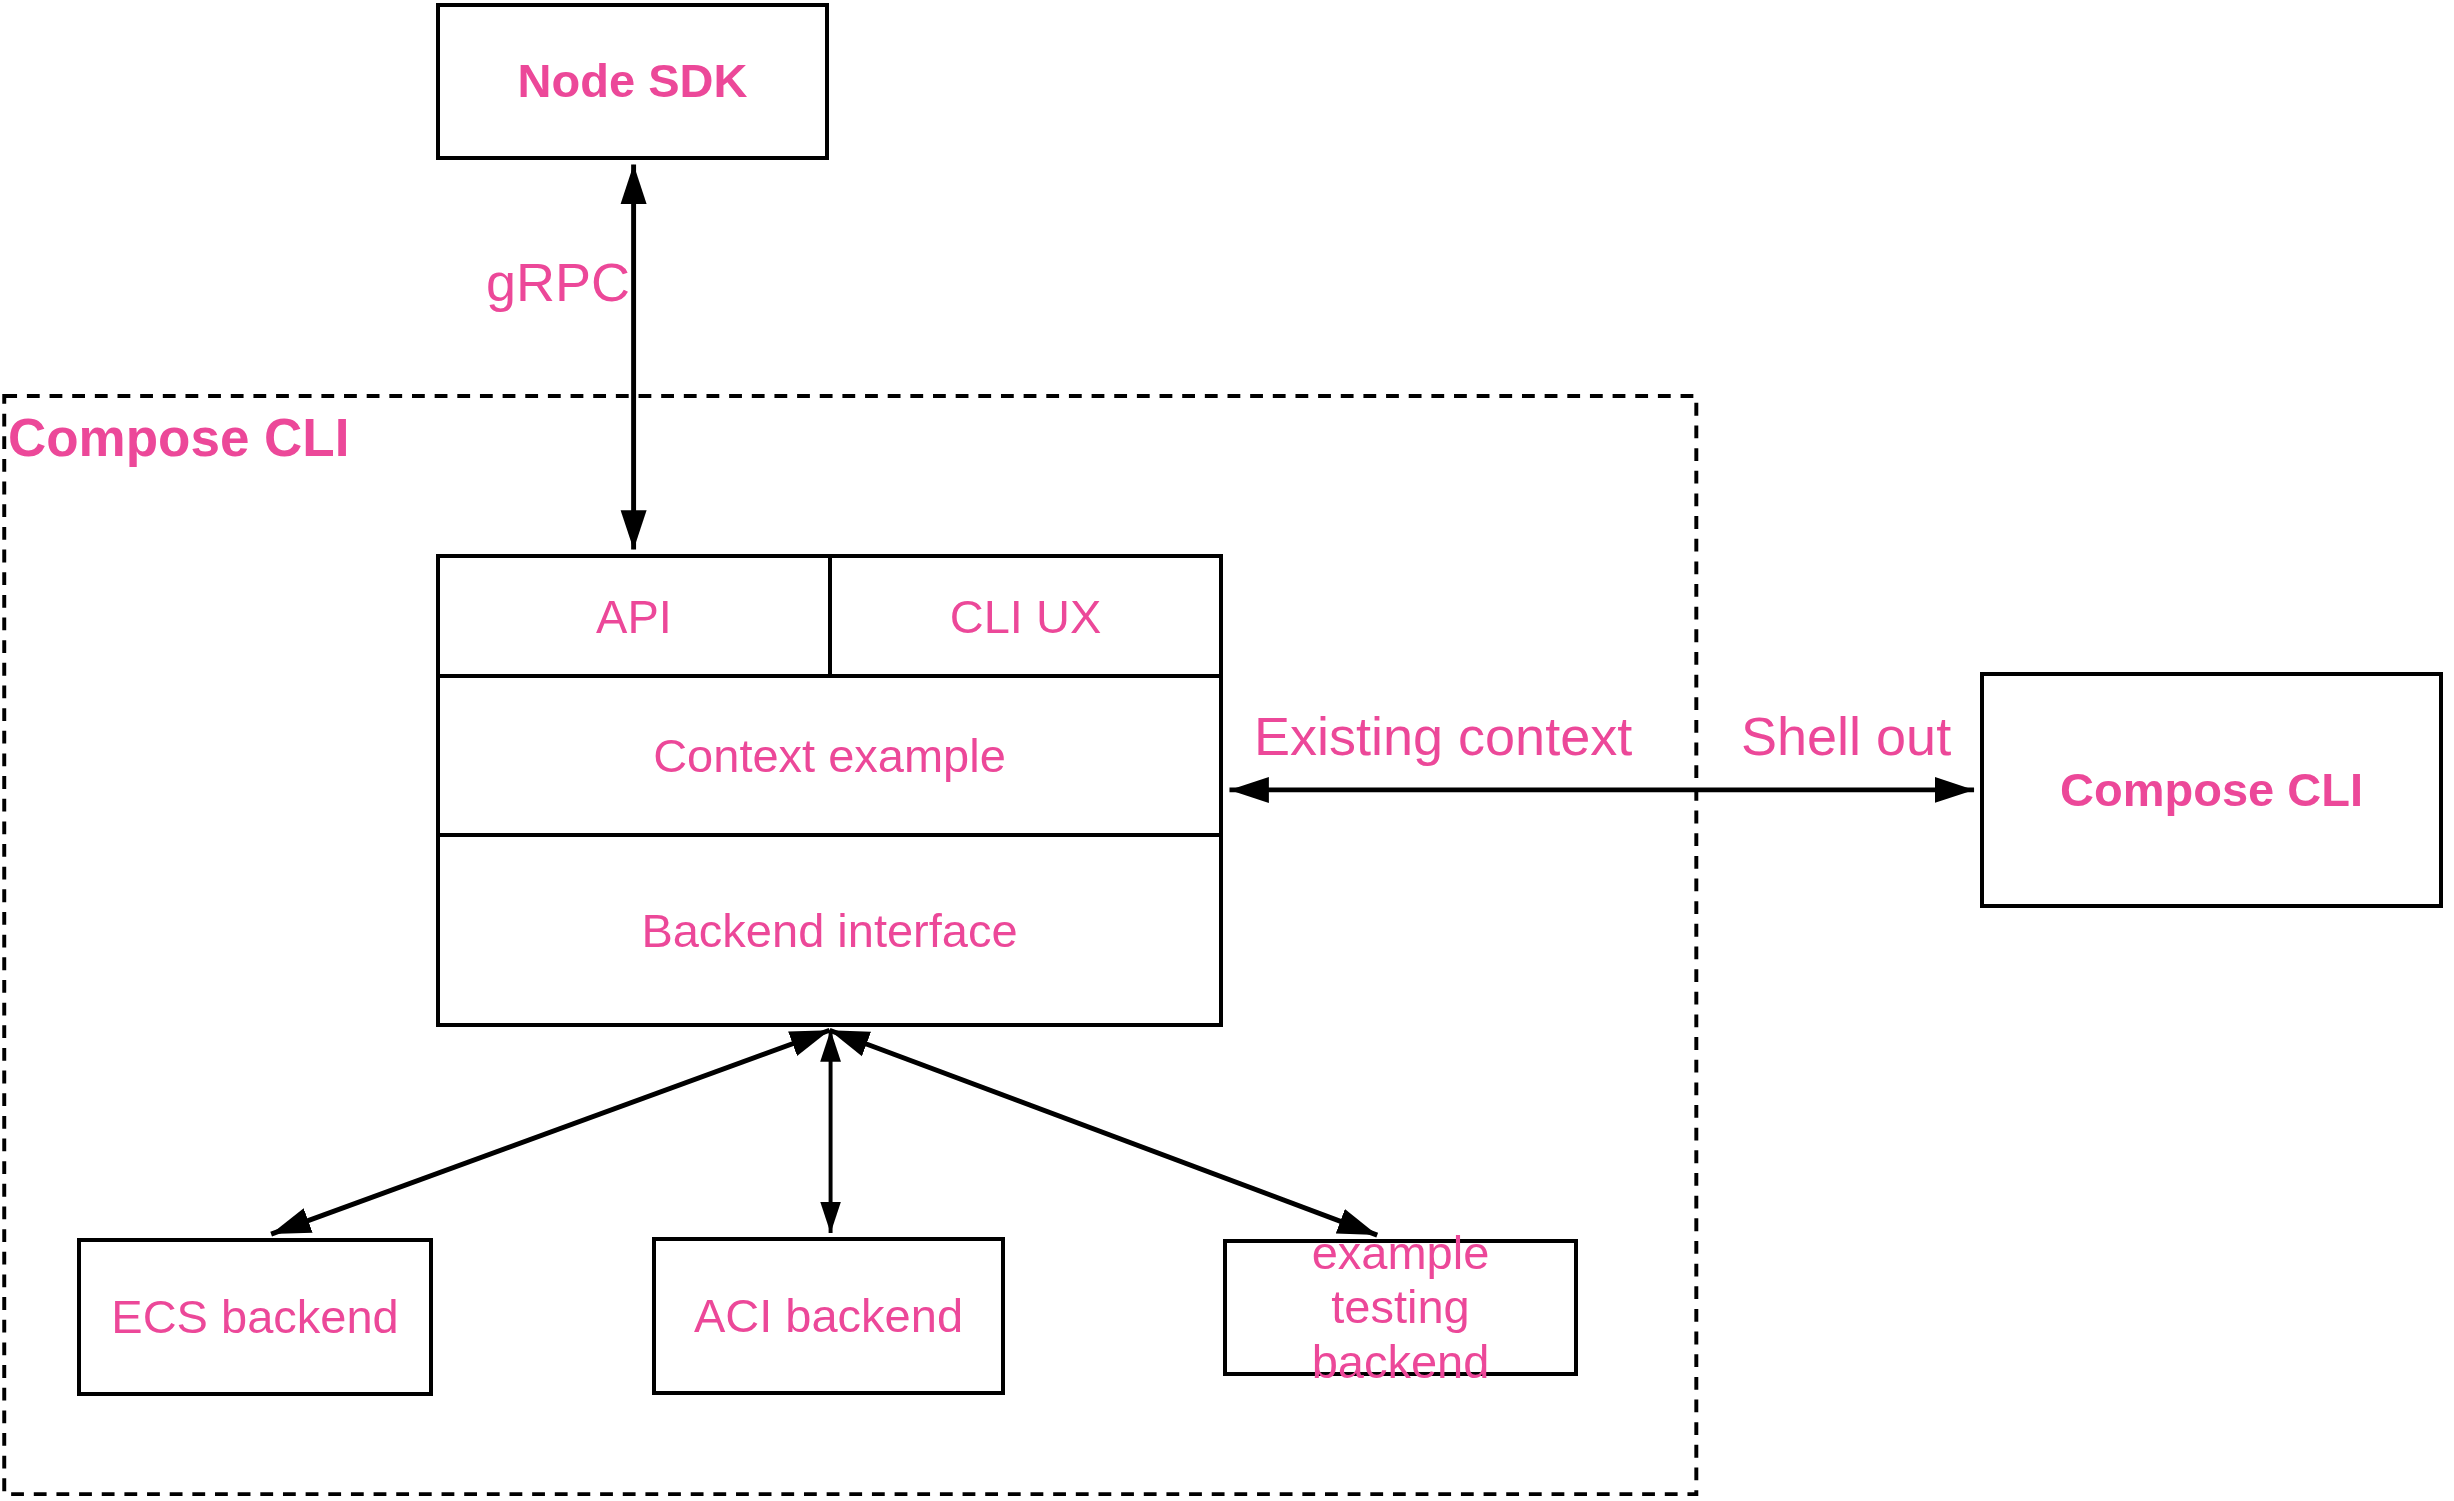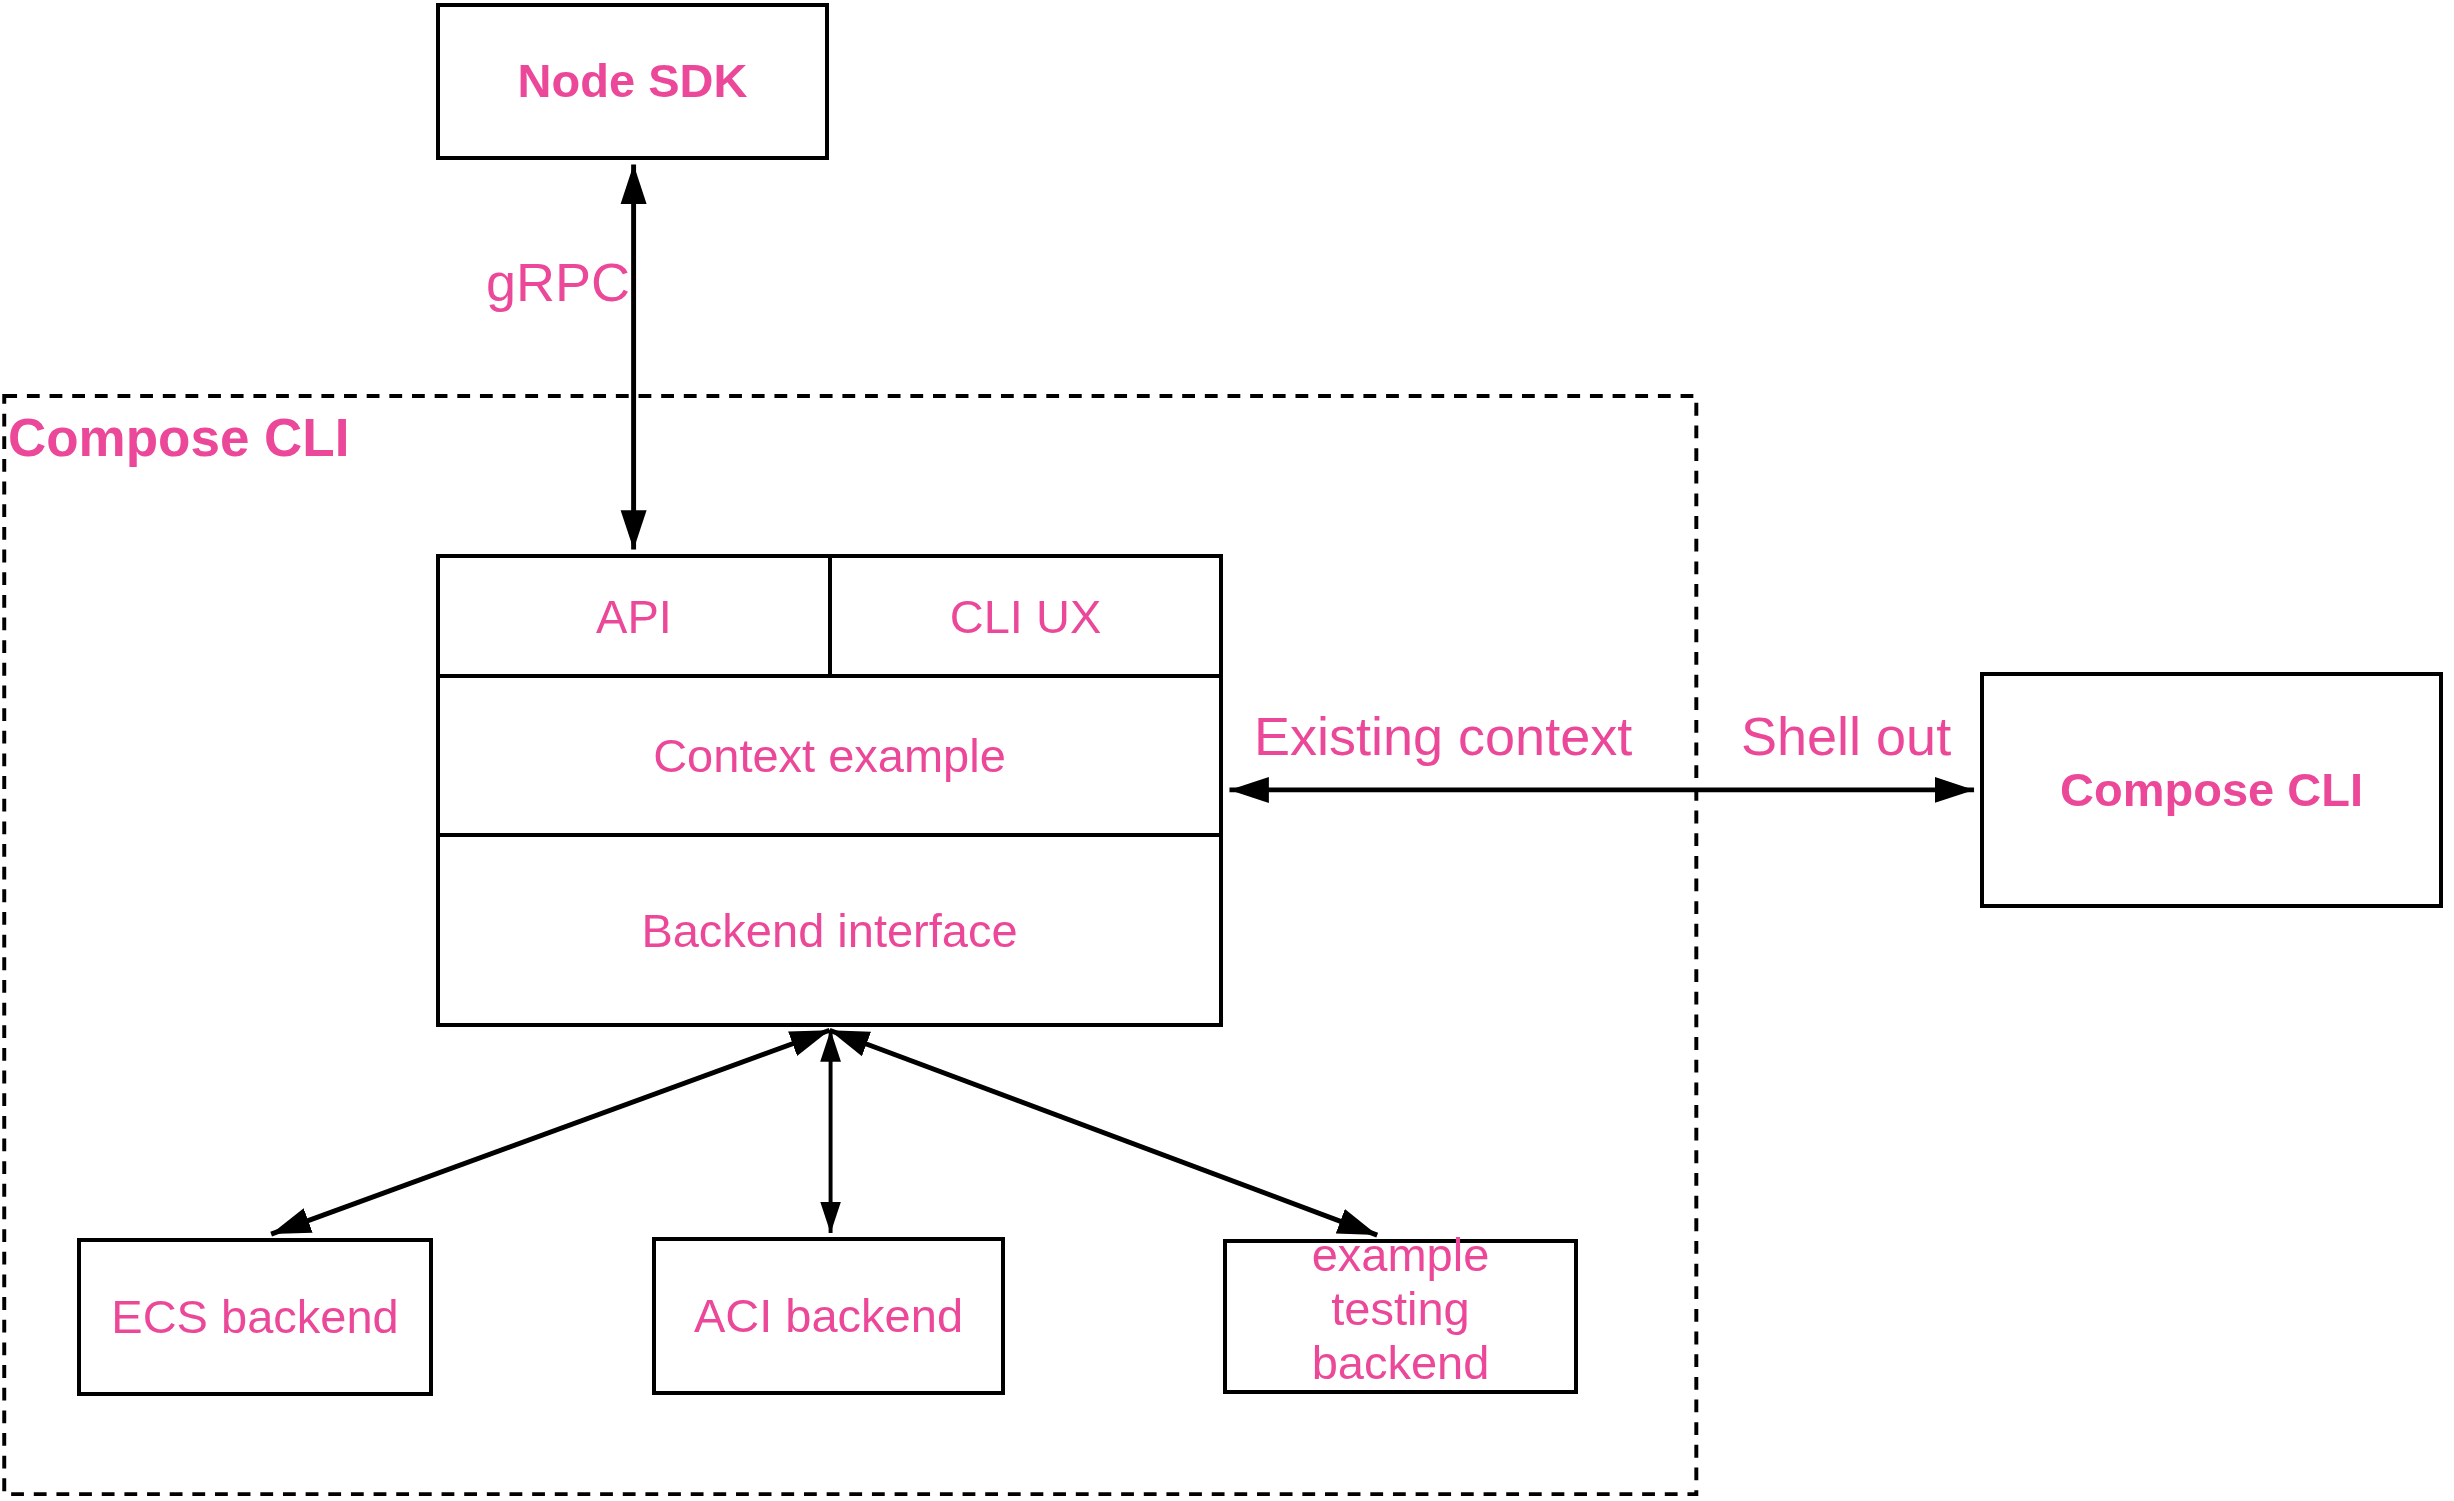--- a/index.html
+++ b/index.html
@@ -155,18 +155,18 @@
   </div>
 
   <div class="node" id="node-ecs" style="left:77px; top:1238px; width:356px; height:158px;">
     <span>ECS backend</span>
   </div>
 
   <div class="node" id="node-aci" style="left:652px; top:1237px; width:353px; height:158px;">
     <span>ACI backend</span>
   </div>
 
-  <div class="node" id="node-example" style="left:1223px; top:1239px; width:355px; height:155px;align-items:flex-end;">
+  <div class="node" id="node-example" style="left:1223px; top:1239px; width:355px; height:137px;">
     <span class="wrap">example testing backend</span>
   </div>
 
 </div>
 
 
 </body></html>

